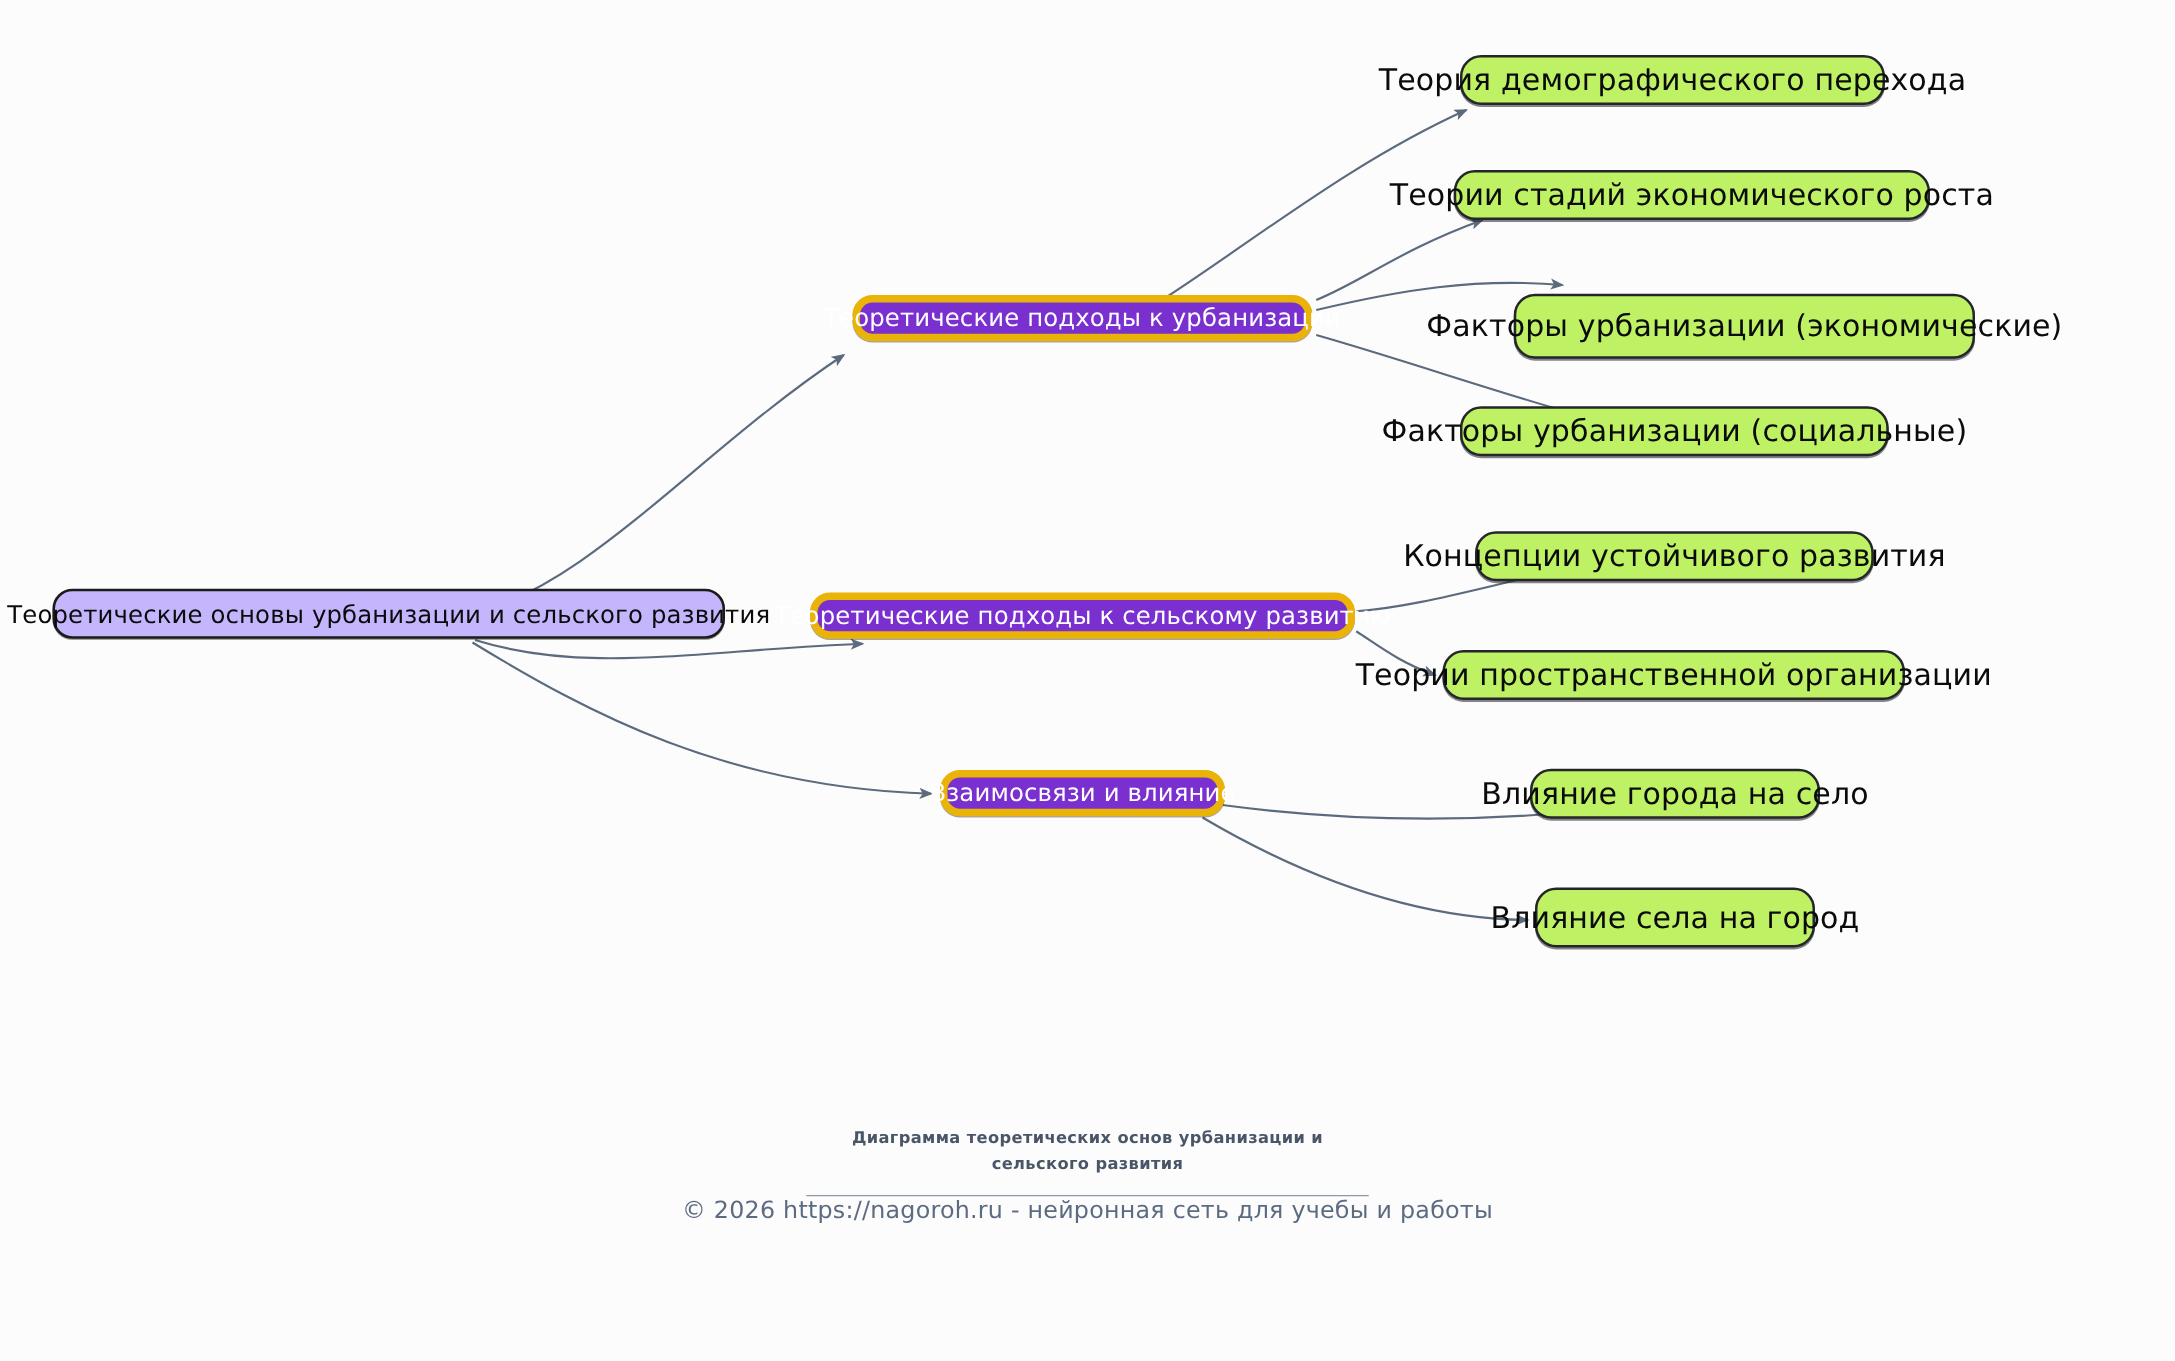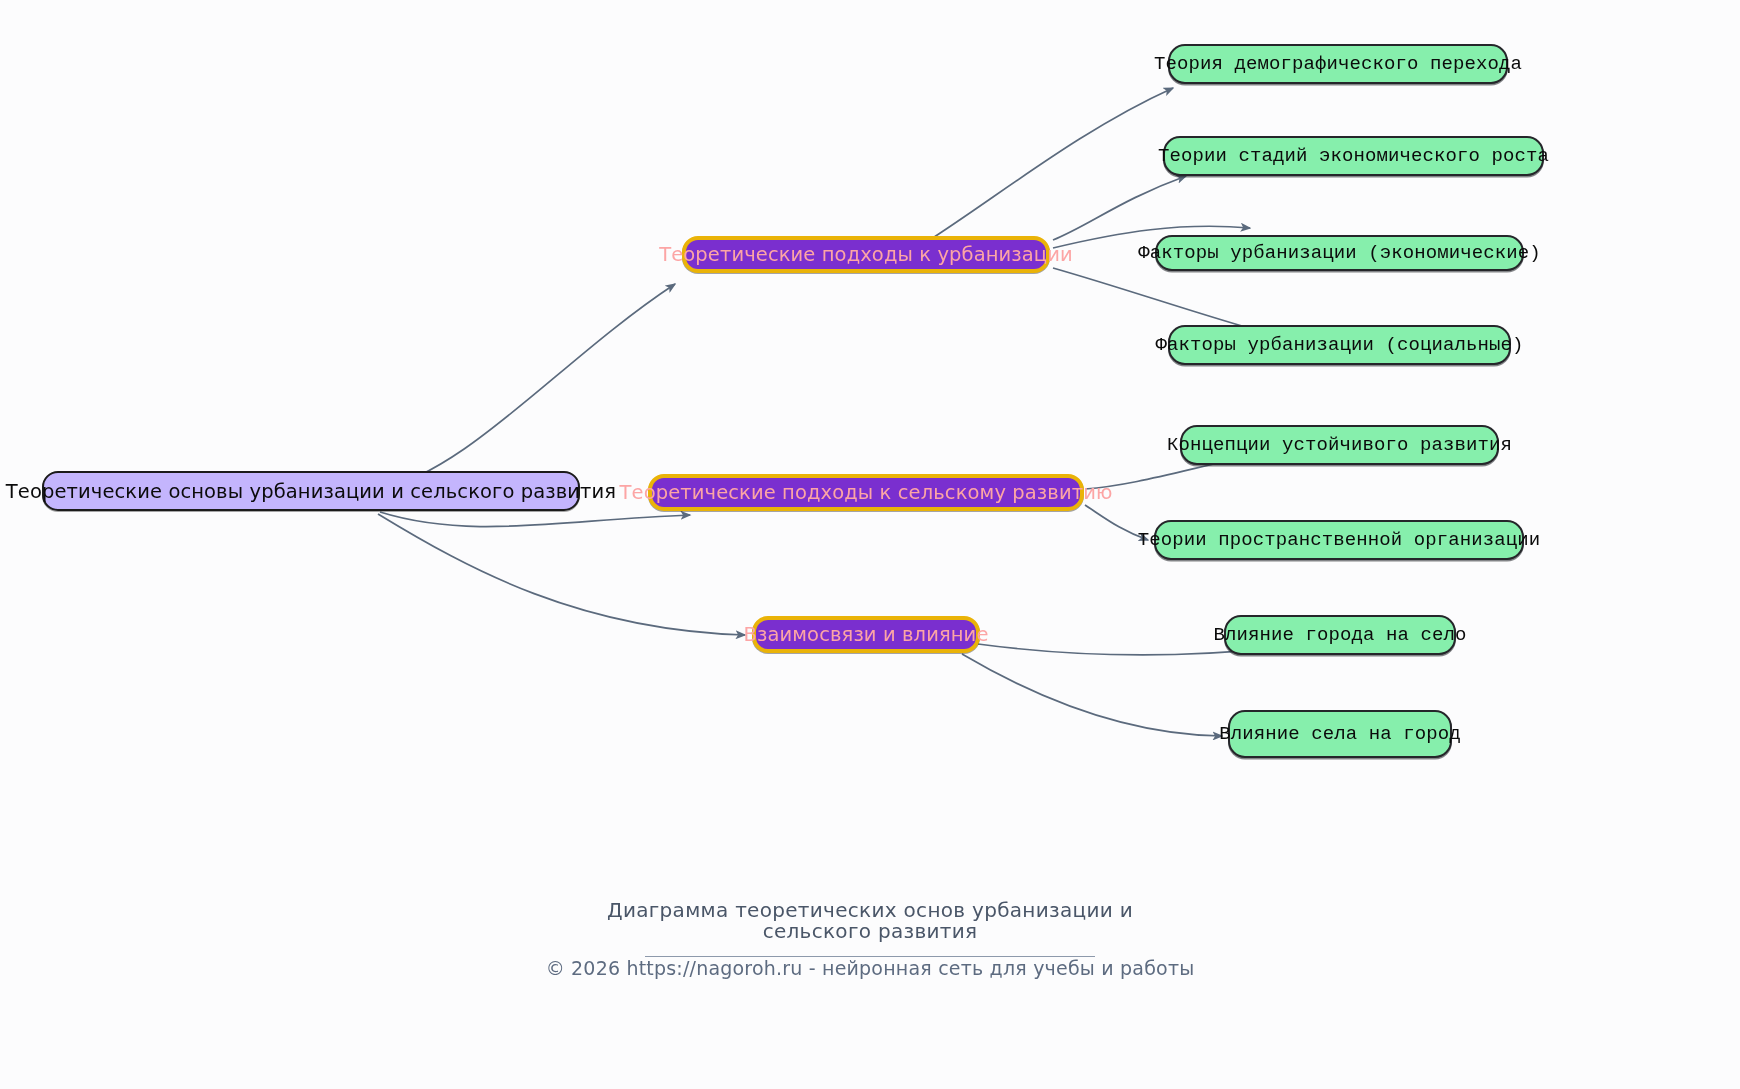--- a/index.html
+++ b/index.html
@@ -41,46 +41,45 @@
   .node-root {
     background: #c4b5fd;
     border: 2px solid #1b1b1b;
     color: #0b0b0b;
     font-size: 19.5px;
     border-radius: 16px;
     box-shadow: 0 1px 0 rgba(0,0,0,0.35);
   }
   .node-branch {
     background: #7a2fcf;
-    border: 4px solid #eab308;
-    color: #fca5a5;
+    border: 6px solid #eab308;
+    color: #ffffff;
     font-size: 19.5px;
     border-radius: 16px;
     box-shadow: 0 1px 0 rgba(0,0,0,0.35);
   }
   .node-leaf {
-    background: #86efac;
+    background: #bef264;
     border: 2px solid #25262a;
     color: #0b0b0b;
-    font-size: 19px;
+    font-size: 24px;
     border-radius: 17px;
     box-shadow: 0 1.5px 0 rgba(30,32,38,0.55);
-    font-family: Liberation Mono, monospace;
   }
   .caption-block {
     position: absolute;
     left: 0;
     top: 900px;
     width: 1740px;
     text-align: center;
   }
   .caption-title {
     font-family: "DejaVu Sans", sans-serif;
-    font-weight: normal;
-    font-size: 20px;
+    font-weight: bold;
+    font-size: 13px;
     line-height: 21px;
     color: #4a5668;
     letter-spacing: 0.3px;
   }
   .caption-rule {
     width: 450px;
     margin: 14px auto 0 auto;
     border-top: 1.5px solid #8d99ab;
   }
   .caption-footer {
@@ -132,21 +131,21 @@
   </div>
 
   <div class="node node-leaf" style="left:1168px; top:44px; width:340px; height:40px;">
     <span>Теория демографического перехода</span>
   </div>
 
   <div class="node node-leaf" style="left:1163px; top:136px; width:381px; height:40px;">
     <span>Теории стадий экономического роста</span>
   </div>
 
-  <div class="node node-leaf" style="left:1155px; top:235px; width:369px; height:36px;justify-content:center;">
+  <div class="node node-leaf" style="left:1211px; top:235px; width:369px; height:52px;justify-content:center;">
     <span>Факторы урбанизации (экономические)</span>
   </div>
 
   <div class="node node-leaf" style="left:1168px; top:325px; width:343px; height:40px;">
     <span>Факторы урбанизации (социальные)</span>
   </div>
 
   <div class="node node-branch" style="left:648px; top:474px; width:436px; height:37px;text-align:center;">
     <span>Теоретические подходы к сельскому развитию</span>
   </div>

